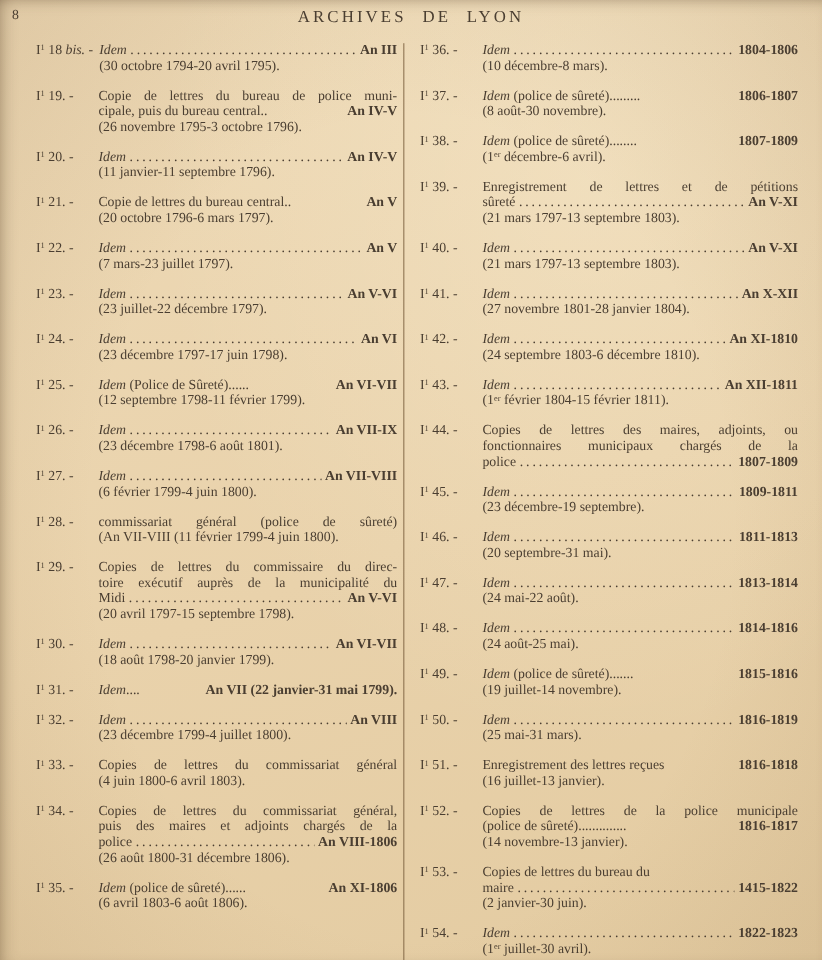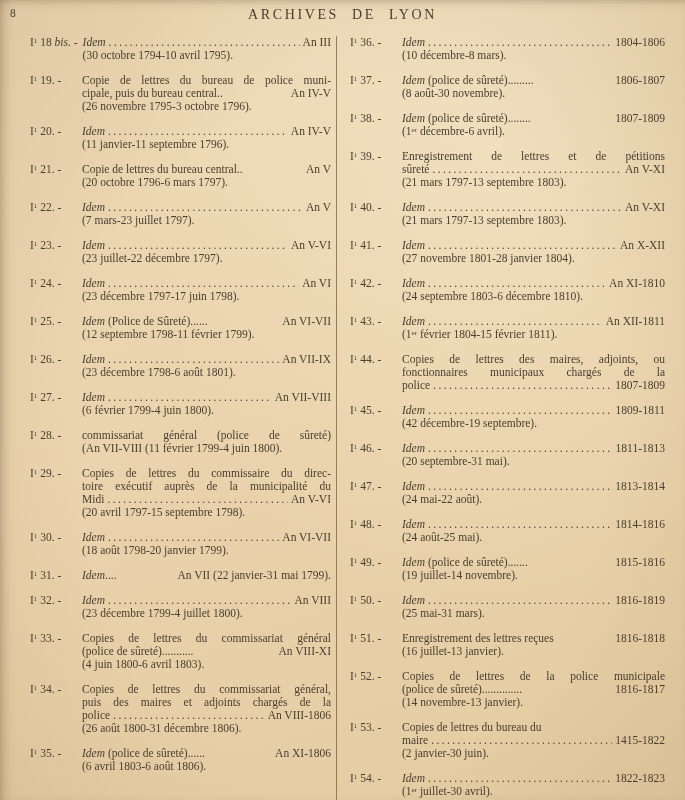--- a/index.html
+++ b/index.html
@@ -27,21 +27,21 @@
   .col-right{flex:1;padding-left:13px;min-width:0;}
   .entry{display:flex;margin-bottom:12px;}
   .entry-label{white-space:nowrap;min-width:47px;margin-right:5px;}
   .entry-body{flex:1;min-width:0;}
   .line{line-height:13px;}
   .line-flex{display:flex;align-items:baseline;}
   .ltext{white-space:nowrap;}
   .dots{flex:1;overflow:hidden;white-space:nowrap;letter-spacing:2.4px;margin:0 3px;}
   .dots::before{content:"................................................................";}
   .spacer{flex:1;}
-  .year{white-space:nowrap;}
+  .year{white-space:nowrap;font-weight:bold;}
   .fill{text-align:justify;text-align-last:justify;}
   .ssup{font-size:7px;line-height:0;position:relative;top:-3.5px;vertical-align:baseline;}
 </style>
 </head>
 <body>
 
 <div class="page">
   <div class="page-header">
     <span class="page-num">8</span>
     <span class="page-title">ARCHIVES DE LYON</span>
@@ -49,21 +49,21 @@
   <div class="columns">
     <div class="col col-left" id="col-left">
         <div class="entry">
           <span class="entry-label"><span>I</span><sup class="ssup">1</sup> 18<span style="font-style: italic;"> bis.</span> -</span>
           <div class="entry-body">
             <div class="line line-flex">
               <span class="ltext"><span style="font-style: italic;">Idem</span></span>
               <span class="dots"></span>
               <span class="year">An III</span>
             </div>
-            <div class="line"><span><span>(30 octobre 1794-10 avril 1795).</span></span></div>
+            <div class="line"><span><span>(30 octobre 1794-20 avril 1795).</span></span></div>
           </div>
         </div>
         <div class="entry">
           <span class="entry-label"><span>I</span><sup class="ssup">1</sup> 19. -</span>
           <div class="entry-body">
             <div class="line fill"><span><span>Copie de lettres du bureau de police muni-</span></span></div>
             <div class="line line-flex">
               <span class="ltext"><span>cipale, puis du bureau central..</span></span>
               <span class="spacer"></span>
               <span class="year">An IV-V</span>
@@ -208,25 +208,20 @@
               <span class="dots"></span>
               <span class="year">An VIII</span>
             </div>
             <div class="line"><span><span>(23 décembre 1799-4 juillet 1800).</span></span></div>
           </div>
         </div>
         <div class="entry">
           <span class="entry-label"><span>I</span><sup class="ssup">1</sup> 33. -</span>
           <div class="entry-body">
             <div class="line fill"><span><span>Copies de lettres du commissariat général</span></span></div>
-            <div class="line line-flex">
-              <span class="ltext"><span>(police de sûreté)...........</span></span>
-              <span class="spacer"></span>
-              <span class="year">An VIII-XI</span>
-            </div>
             <div class="line"><span><span>(4 juin 1800-6 avril 1803).</span></span></div>
           </div>
         </div>
         <div class="entry">
           <span class="entry-label"><span>I</span><sup class="ssup">1</sup> 34. -</span>
           <div class="entry-body">
             <div class="line fill"><span><span>Copies de lettres du commissariat général,</span></span></div>
             <div class="line fill"><span><span>puis des maires et adjoints chargés de la</span></span></div>
             <div class="line line-flex">
               <span class="ltext"><span>police</span></span>
@@ -352,21 +347,21 @@
           </div>
         </div>
         <div class="entry">
           <span class="entry-label"><span>I</span><sup class="ssup">1</sup> 45. -</span>
           <div class="entry-body">
             <div class="line line-flex">
               <span class="ltext"><span style="font-style: italic;">Idem</span></span>
               <span class="dots"></span>
               <span class="year">1809-1811</span>
             </div>
-            <div class="line"><span><span>(42 décembre-19 septembre).</span></span></div>
+            <div class="line"><span><span>(23 décembre-19 septembre).</span></span></div>
           </div>
         </div>
         <div class="entry">
           <span class="entry-label"><span>I</span><sup class="ssup">1</sup> 46. -</span>
           <div class="entry-body">
             <div class="line line-flex">
               <span class="ltext"><span style="font-style: italic;">Idem</span></span>
               <span class="dots"></span>
               <span class="year">1811-1813</span>
             </div>

